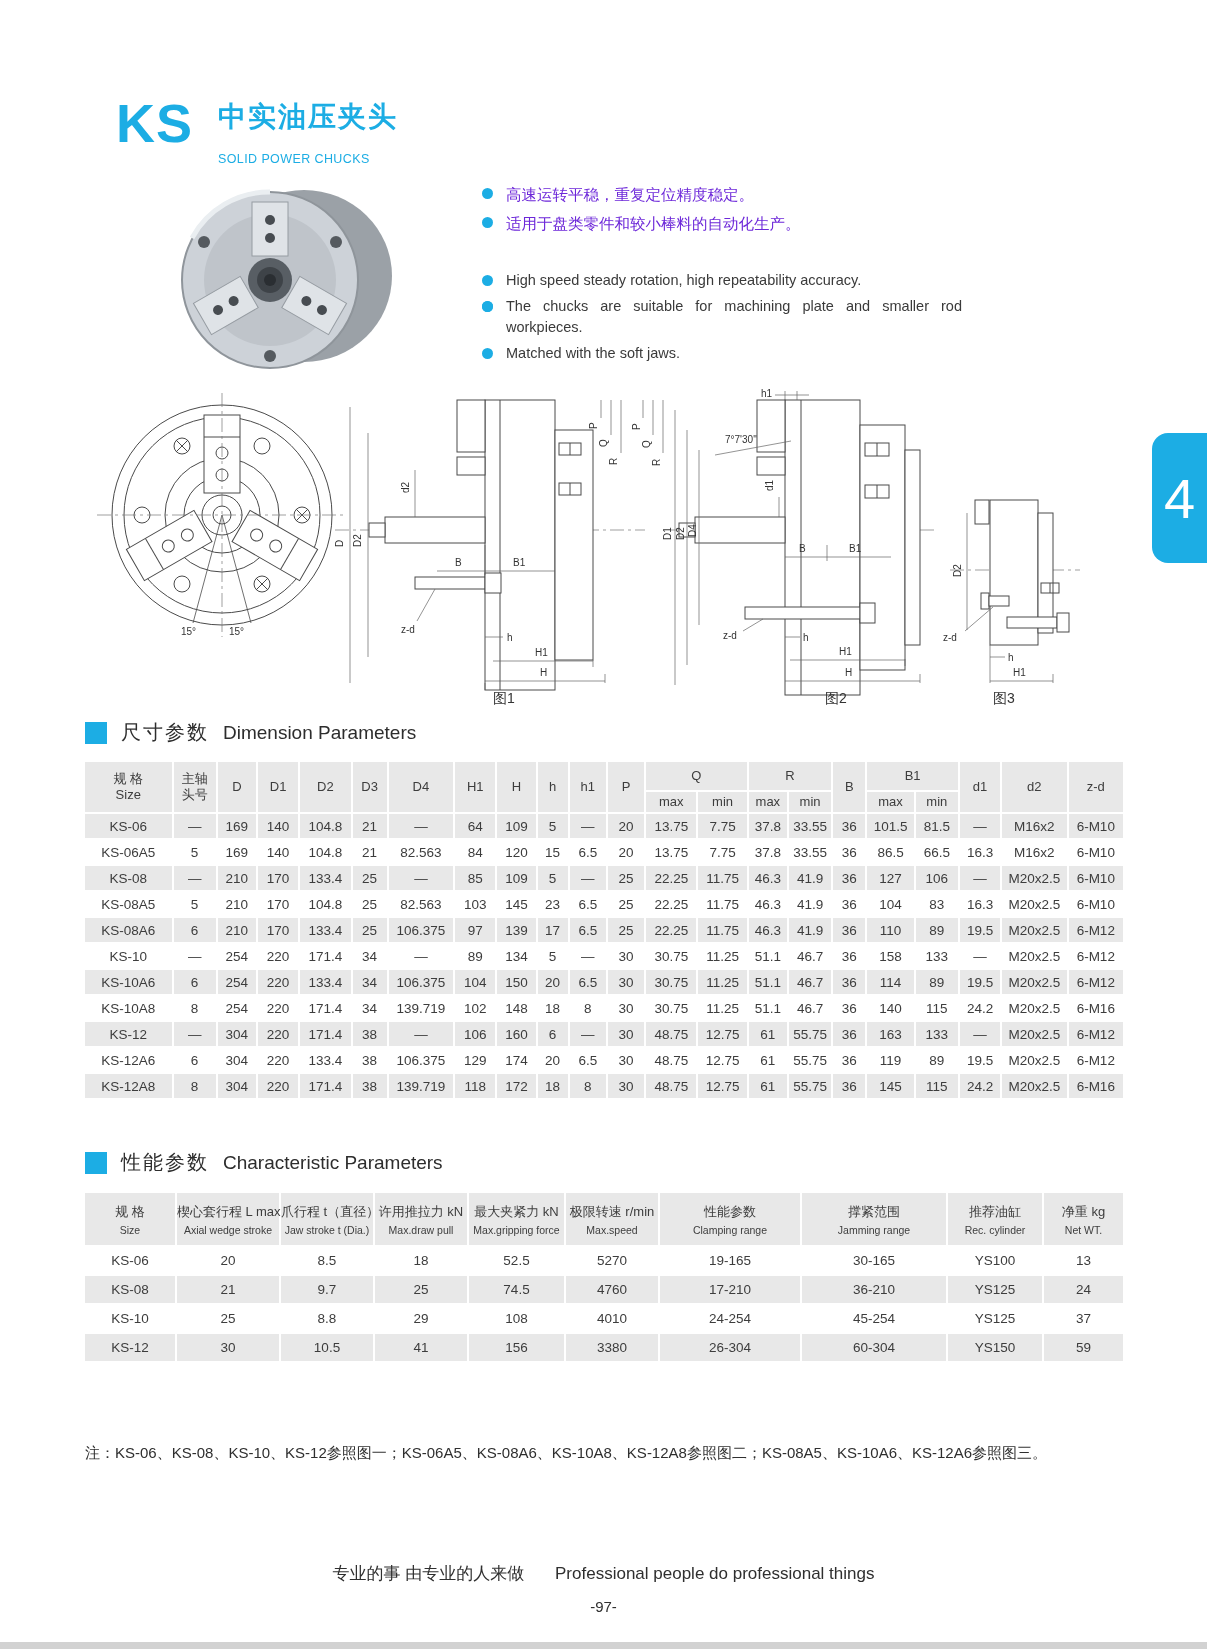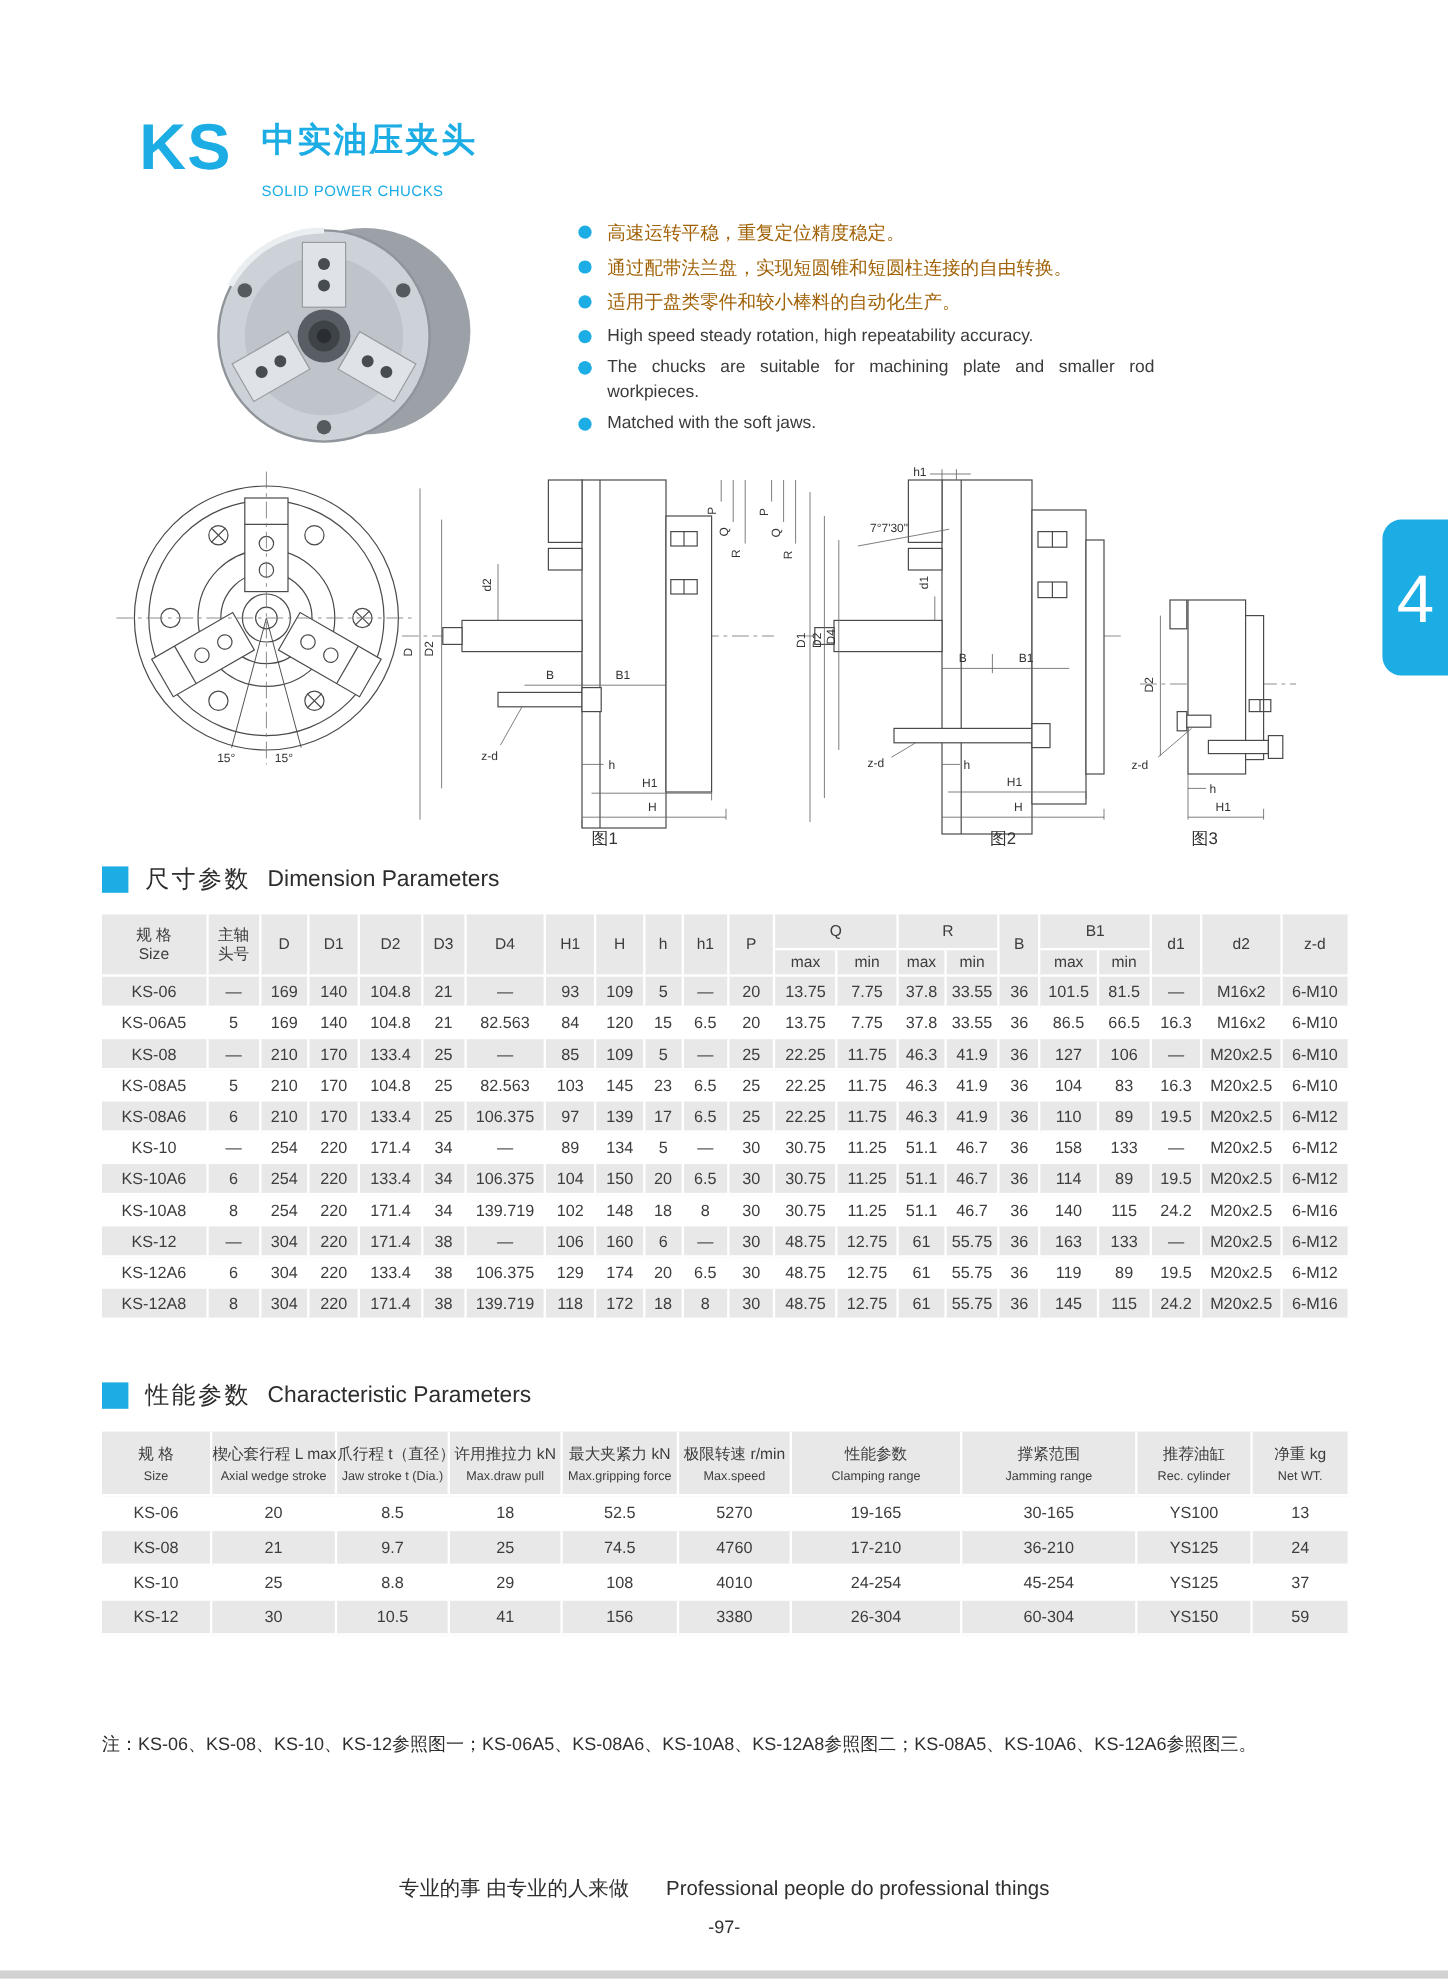--- a/index.html
+++ b/index.html
@@ -14,21 +14,21 @@
   .logo { left:116px; top:92px; font-size:54px; font-weight:bold; color:#1CADE4; letter-spacing:1px; }
   .titles { left:218px; top:98px; }
   .title-cn { font-size:28px; font-weight:bold; color:#1CADE4; letter-spacing:2px; }
   .title-en { font-size:12.5px; color:#1CADE4; margin-top:16px; letter-spacing:0.4px; }
 
   
   .feat { left:482px; width:480px; list-style:none; }
   .feat-cn { top:183px; }
   .feat-en { top:270px; }
   .feat li { position:relative; padding-left:24px; margin-bottom:5px; }
-  .feat-cn li { font-size:15.5px; color:#a16207; line-height:1.55; }
+  .feat-cn li { font-size:15.5px; color:#6d28d9; line-height:1.55; }
   .feat-en li { font-size:14.5px; color:#3a3a3a; line-height:1.45; text-align:justify; }
   .dot { position:absolute; left:0; top:5px; width:11px; height:11px; border-radius:50%; background:#1CADE4; }
 
   
   .side-tab {
     right:0; top:433px; width:55px; height:130px; background:#1CADE4;
     border-radius:16px 0 0 16px; color:#fff; font-size:56px;
     display:flex; align-items:center; justify-content:center;
   }
 
@@ -92,21 +92,20 @@
   </g>
   <use href="#pjaw" transform="rotate(120 118 104)"></use>
   <use href="#pjaw" transform="rotate(240 118 104)"></use>
   <circle cx="118" cy="104" r="22" fill="#585E64"></circle>
   <circle cx="118" cy="104" r="13" fill="#3E4348"></circle>
   <circle cx="118" cy="104" r="6" fill="#2A2E32"></circle>
 </svg>
 
 <ul class="abs feat feat-cn">
   <li><span class="dot"></span><span>高速运转平稳，重复定位精度稳定。</span></li>
-  <li><span class="dot"></span><span>通过配带法兰盘，实现短圆锥和短圆柱连接的自由转换。</span></li>
   <li><span class="dot"></span><span>适用于盘类零件和较小棒料的自动化生产。</span></li>
 </ul>
 <ul class="abs feat feat-en">
   <li><span class="dot"></span><span>High speed steady rotation, high repeatability accuracy.</span></li>
   <li><span class="dot"></span></li>
   <li><span class="dot"></span><span>The chucks are suitable for machining plate and smaller rod workpieces.</span></li>
   <li><span class="dot"></span><span>Matched with the soft jaws.</span></li>
 </ul>
 
 <div class="abs side-tab">4</div>
@@ -345,21 +344,21 @@
     </thead>
     <tbody>
         <tr>
           <td>KS-06</td>
           <td>—</td>
           <td>169</td>
           <td>140</td>
           <td>104.8</td>
           <td>21</td>
           <td>—</td>
-          <td>93</td>
+          <td>64</td>
           <td>109</td>
           <td>5</td>
           <td>—</td>
           <td>20</td>
           <td>13.75</td>
           <td>7.75</td>
           <td>37.8</td>
           <td>33.55</td>
           <td>36</td>
           <td>101.5</td>

